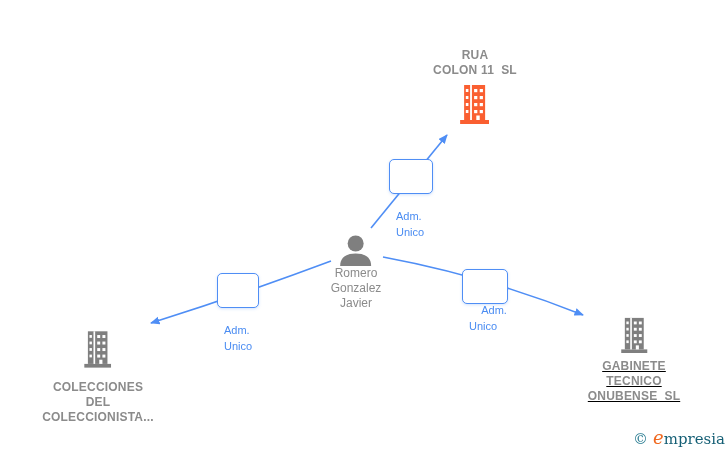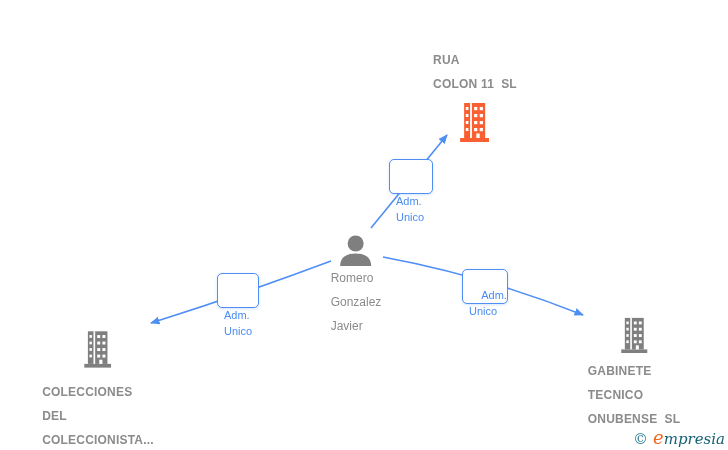--- a/index.html
+++ b/index.html
@@ -11,49 +11,49 @@
   }
   html,body{margin:0;padding:0;background:#fff;}
   .canvas{
     position:relative;width:728px;height:450px;background:#ffffff;
     font-family:"Liberation Sans",sans-serif;overflow:hidden;
   }
   .edges{position:absolute;left:0;top:0;width:728px;height:450px;}
   .edges path.edge{stroke:var(--edge-blue);stroke-width:1.6;fill:none;}
   .node{position:absolute;display:flex;flex-direction:column;align-items:center;transform:translateX(-50%);cursor:pointer;}
   .node .name{
-    color:var(--name-text-gray);font-size:12px;line-height:24px;
+    color:var(--name-text-gray);font-size:12px;line-height:15px;text-align:center;
     white-space:pre-wrap;
   }
   .node.company .name{font-weight:bold;letter-spacing:.2px;}
   .node .icon{display:block;}
   .node.company .icon{color:var(--entity-gray);}
   .node.company.highlight .icon{color:var(--company-highlight-orange);}
   .node.person .icon{color:var(--entity-gray);}
   .node-rua{left:475px;top:48px;gap:6px;}
   .node-person{left:356px;top:235px;gap:0;}
   .node-colecciones{left:98px;top:330px;gap:12px;}
-  .node-gabinete{left:634px;top:317px;gap:6px;}
+  .node-gabinete{left:634px;top:317px;gap:6px;text-decoration:underline;}
   .edge-label{
     position:absolute;box-sizing:border-box;background:#ffffff;
     border:1.5px solid var(--edge-blue);border-radius:5px;
     color:var(--label-blue);font-size:11px;line-height:16px;
-    padding:1px 0 0 6px;white-space:pre-wrap;cursor:pointer;
+    padding:16px 0 0 6px;white-space:pre-wrap;cursor:pointer;
     box-shadow:0 1px 3px rgba(79,142,245,.25);
   }
   .edge-label.lbl-top{left:389px;top:159px;width:44px;height:35px;}
   .edge-label.lbl-left{left:217px;top:273px;width:42px;height:35px;}
   .edge-label.lbl-right{left:462px;top:269px;width:46px;height:35px;}
   .watermark{
     position:absolute;right:3px;bottom:2px;font-family:"DejaVu Serif",serif;
     font-size:15px;white-space:nowrap;cursor:pointer;
   }
   .watermark .copy{color:#2b7d92;font-style:normal;margin-right:5px;}
   .watermark .brand-e{color:#f0681f;font-style:italic;font-size:18px;}
-  .watermark .brand-rest{color:#155f75;font-style:italic;}
+  .watermark .brand-rest{color:#155f75;}
 </style>
 </head>
 <body>
 
 <div class="canvas">
 
   <svg class="edges" width="728" height="450" viewBox="0 0 728 450">
     <defs>
       <marker id="ah" markerUnits="userSpaceOnUse" markerWidth="11" markerHeight="9" refX="8.5" refY="4" orient="auto">
         <path d="M0,0 L9.5,4 L0,8 Z" fill="#4f8ef5"></path>

